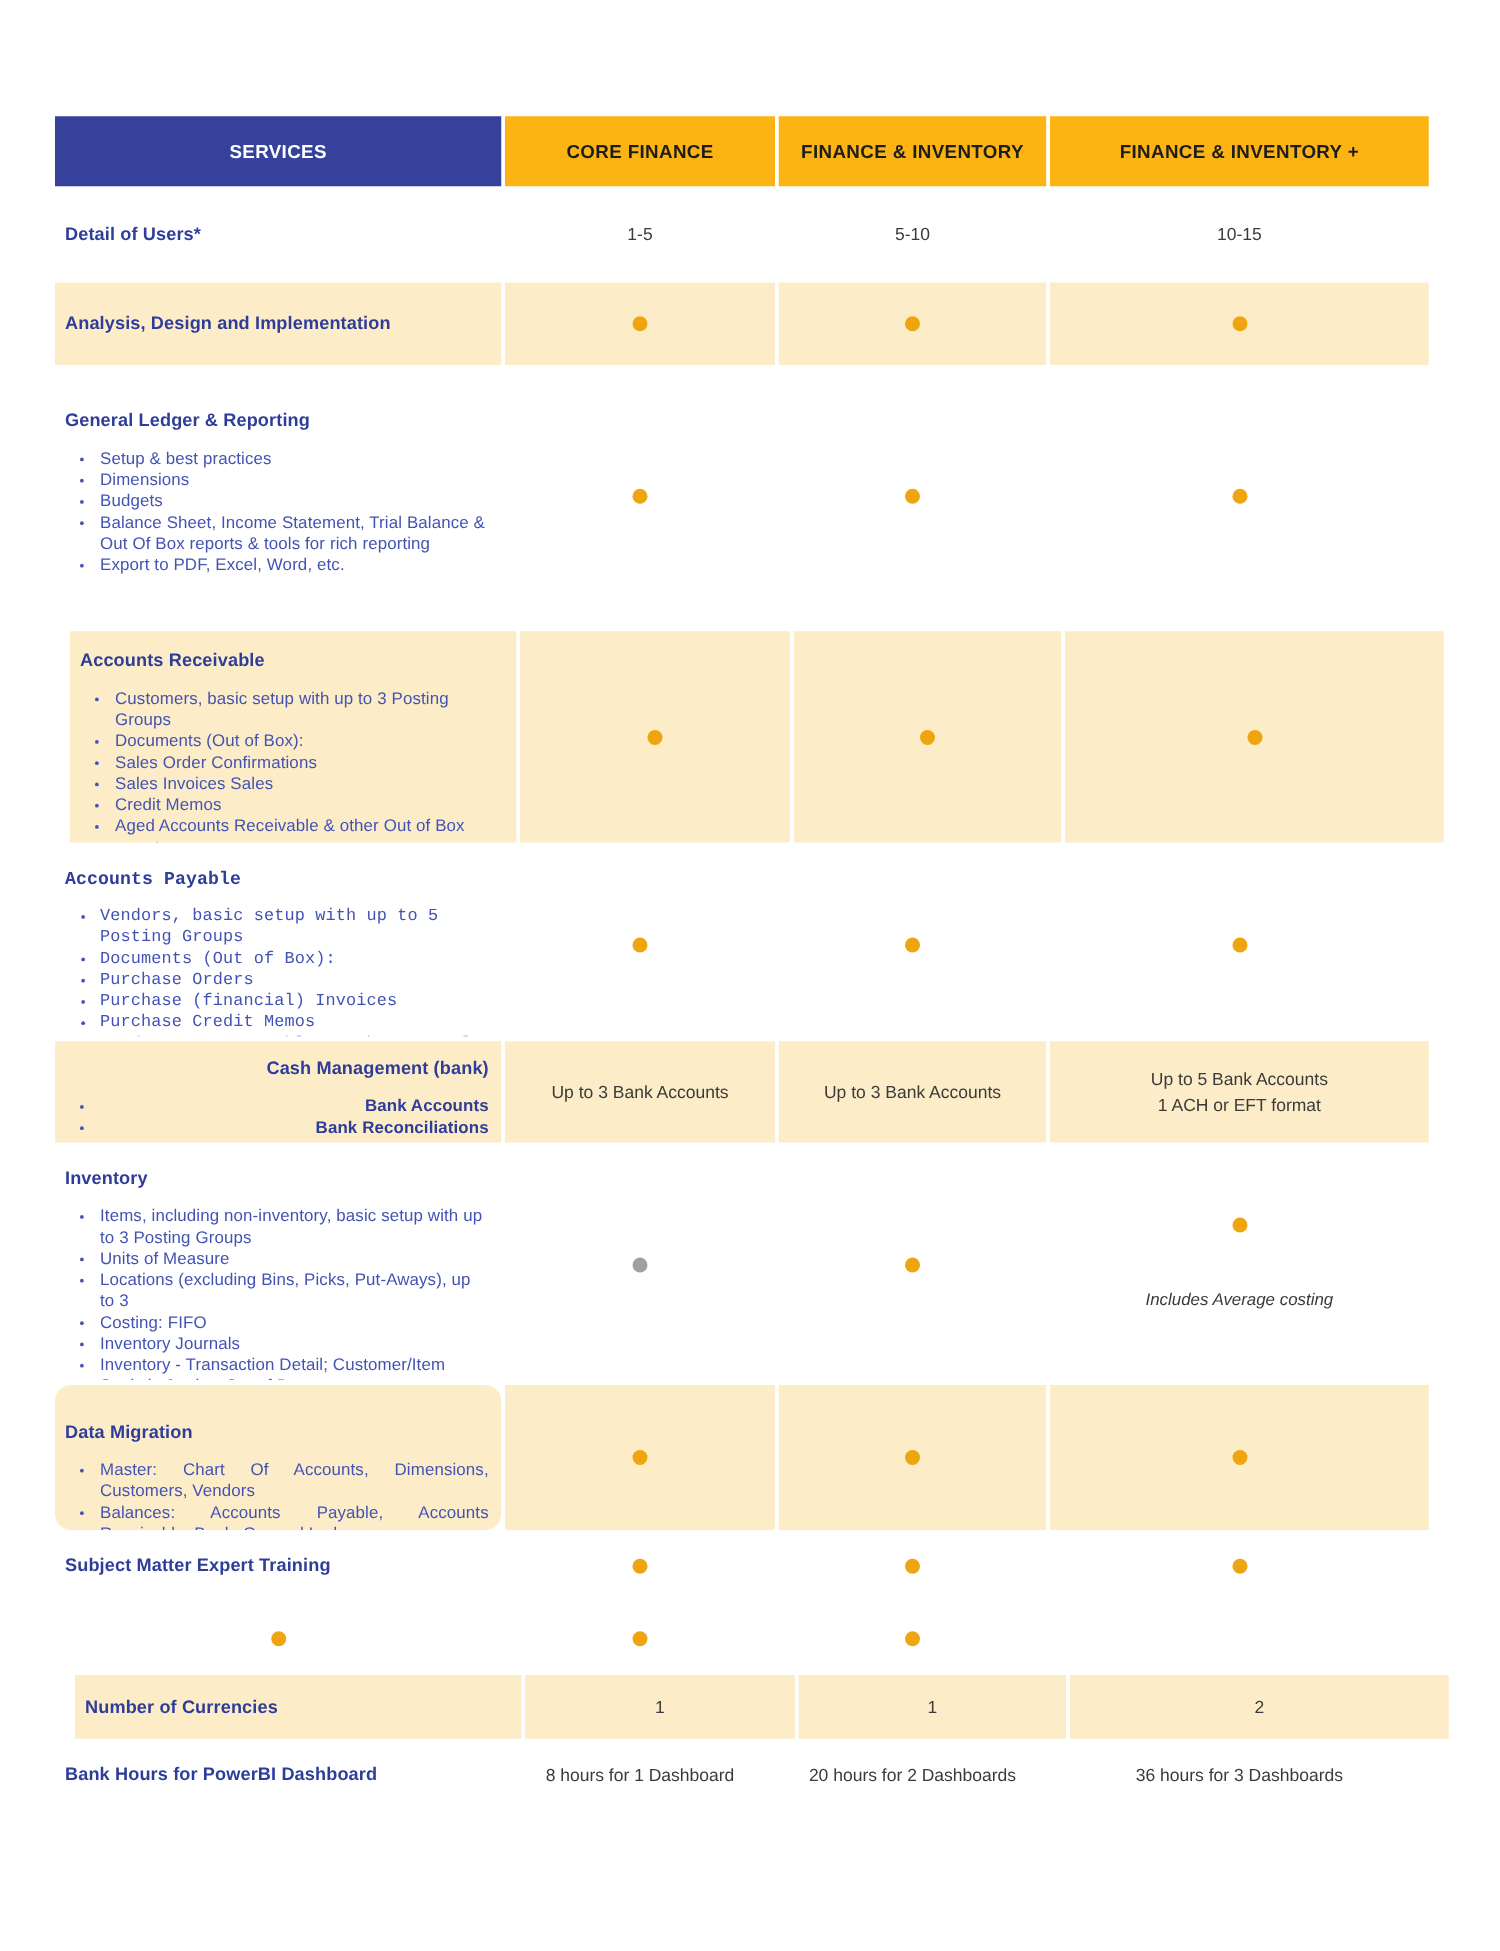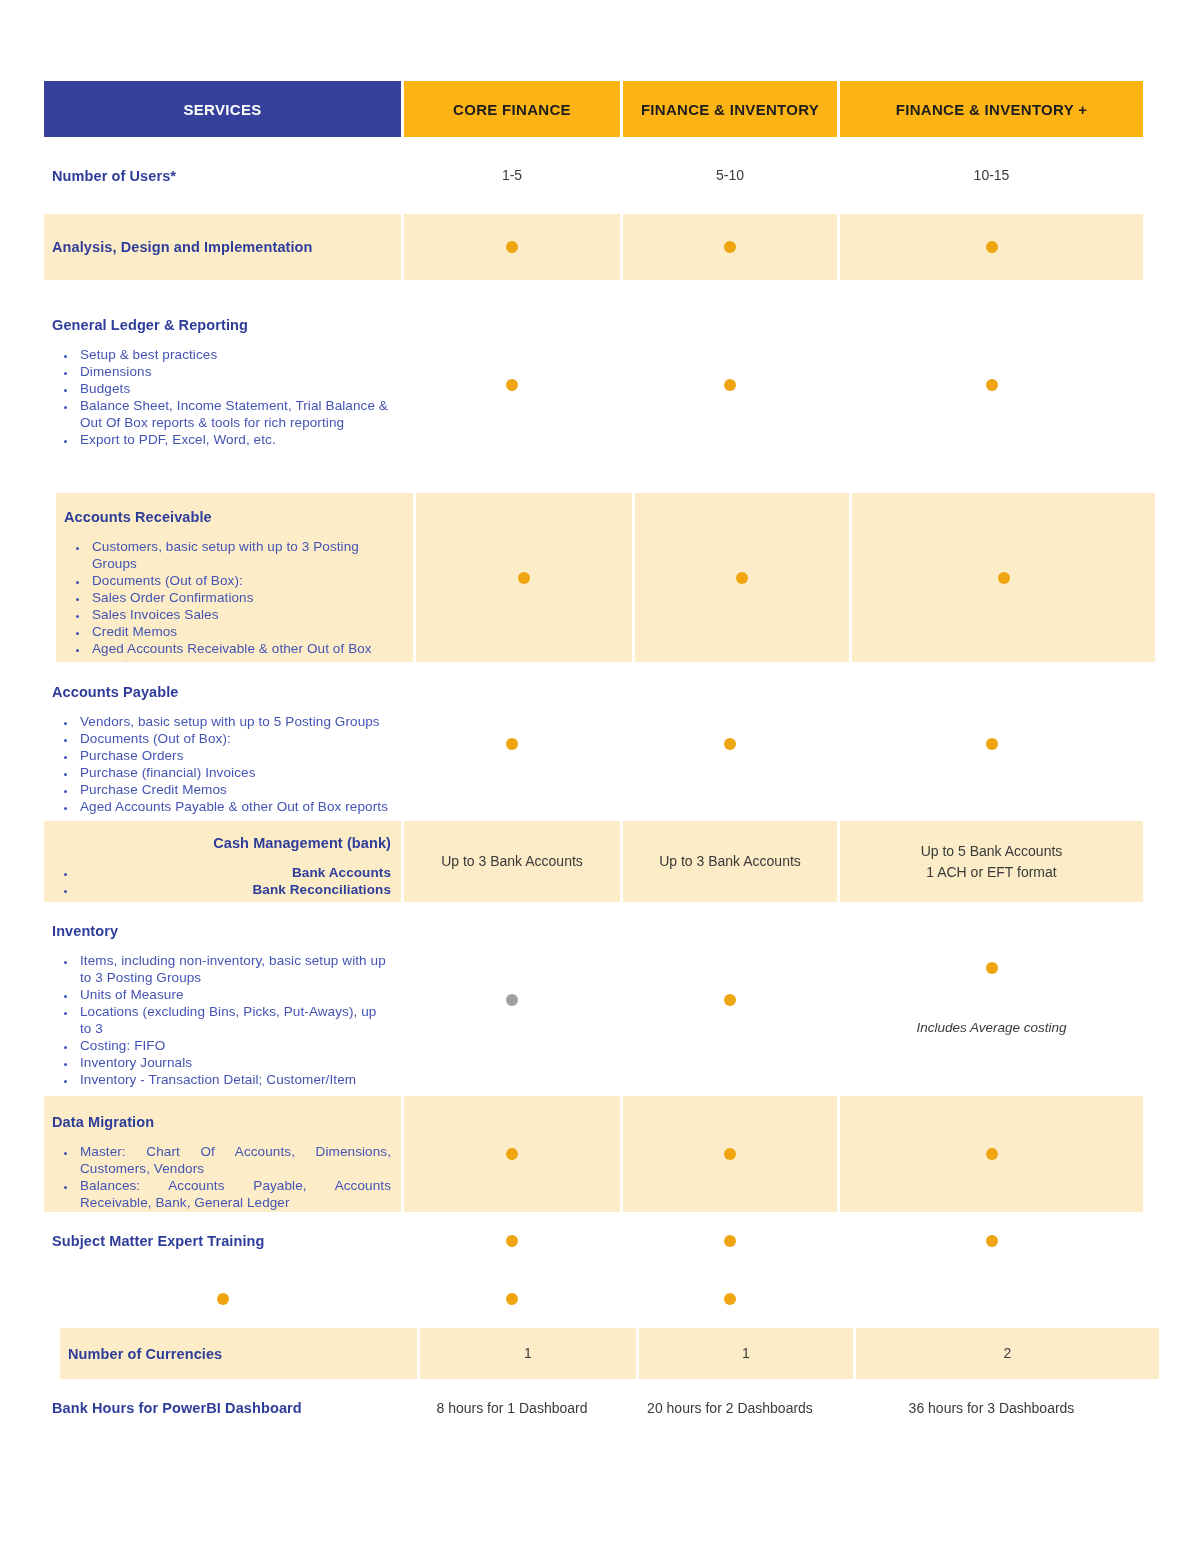--- a/index.html
+++ b/index.html
@@ -4,21 +4,21 @@
 <style>
   * { margin: 0; padding: 0; box-sizing: border-box; }
   html, body { background: #ffffff; }
   body {
     width: 1200px; height: 1561px;
     position: relative;
     font-family: "Liberation Sans", sans-serif;
     -webkit-font-smoothing: antialiased;
   }
   #table {
-    position: absolute; top: 81px; left: 44px; width: 1099px;
+    position: absolute; top: 93px; left: 44px; width: 1099px;
   }
   .grid-row {
     display: grid;
     grid-template-columns: 357px 216px 214px 303px;
     column-gap: 3px;
   }
   
   #header-row { height: 56px; }
   .hdr-cell {
     display: flex; align-items: center; justify-content: center;
@@ -60,47 +60,47 @@
   .dot.gray { background: var(--dot-gray); }
   .cell-note { font-style: italic; margin-top: 43px; font-size: 13.5px; }
   
   .row-number-of-users      { height: 55px; margin-top: 11px; }
   .row-analysis             { height: 66px; margin-top: 11px; }
   .row-general-ledger       { height: 176px; margin-top: 17px; }
   .row-general-ledger .label-cell       { padding-top: 20px; }
   .row-accounts-receivable  { height: 169px; margin-top: 20px; padding-left: 12px; }
   .row-accounts-receivable .label-cell  { padding-top: 16px; }
   .row-accounts-payable     { height: 147px; margin-top: 8px; }
-  .row-accounts-payable .label-cell     { padding-top: 14px; }
+  .row-accounts-payable .label-cell     { padding-top: 14px; font-family: Liberation Mono, monospace; }
   .row-cash-management      { height: 81px; margin-top: 4px; }
   .row-cash-management .label-cell      { padding-top: 14px; text-align: right; }
   .row-inventory            { height: 185px; margin-top: 5px; }
   .row-inventory .label-cell            { padding-top: 16px; }
   .row-data-migration       { height: 116px; margin-top: 4px; }
-  .row-data-migration .label-cell       { padding-top: 18px; }
+  .row-data-migration .label-cell       { padding-top: 30px; border-radius: 13px; }
   .row-sme-training         { height: 57px; margin-top: 0; }
   .row-dedicate-pm          { height: 49px; margin-top: 1px; }
   .row-single-operating     { height: 57px; margin-top: 1px; }
   .row-currencies           { height: 51px; margin-top: 1px; padding-left: 16px; }
   .row-bank-hours           { height: 58px; margin-top: 0; }
 </style>
 </head>
 <body>
 
 <div id="table">
   <div id="header-row" class="grid-row">
     <div class="hdr-cell hdr-services">SERVICES</div>
     <div class="hdr-cell hdr-plan">CORE FINANCE</div>
     <div class="hdr-cell hdr-plan">FINANCE &amp; INVENTORY</div>
     <div class="hdr-cell hdr-plan">FINANCE &amp; INVENTORY +</div>
   </div>
   <div id="rows-container">
       <div class="grid-row row  row-number-of-users">
         <div class="cell label-cell centered">
-          <div class="row-label">Number of Users*</div>
+          <div class="row-label">Detail of Users*</div>
         </div>
         <div class="cell value-cell">
           <span>1-5</span>
         </div>
         <div class="cell value-cell">
           <span>5-10</span>
         </div>
         <div class="cell value-cell">
           <span>10-15</span>
         </div>

